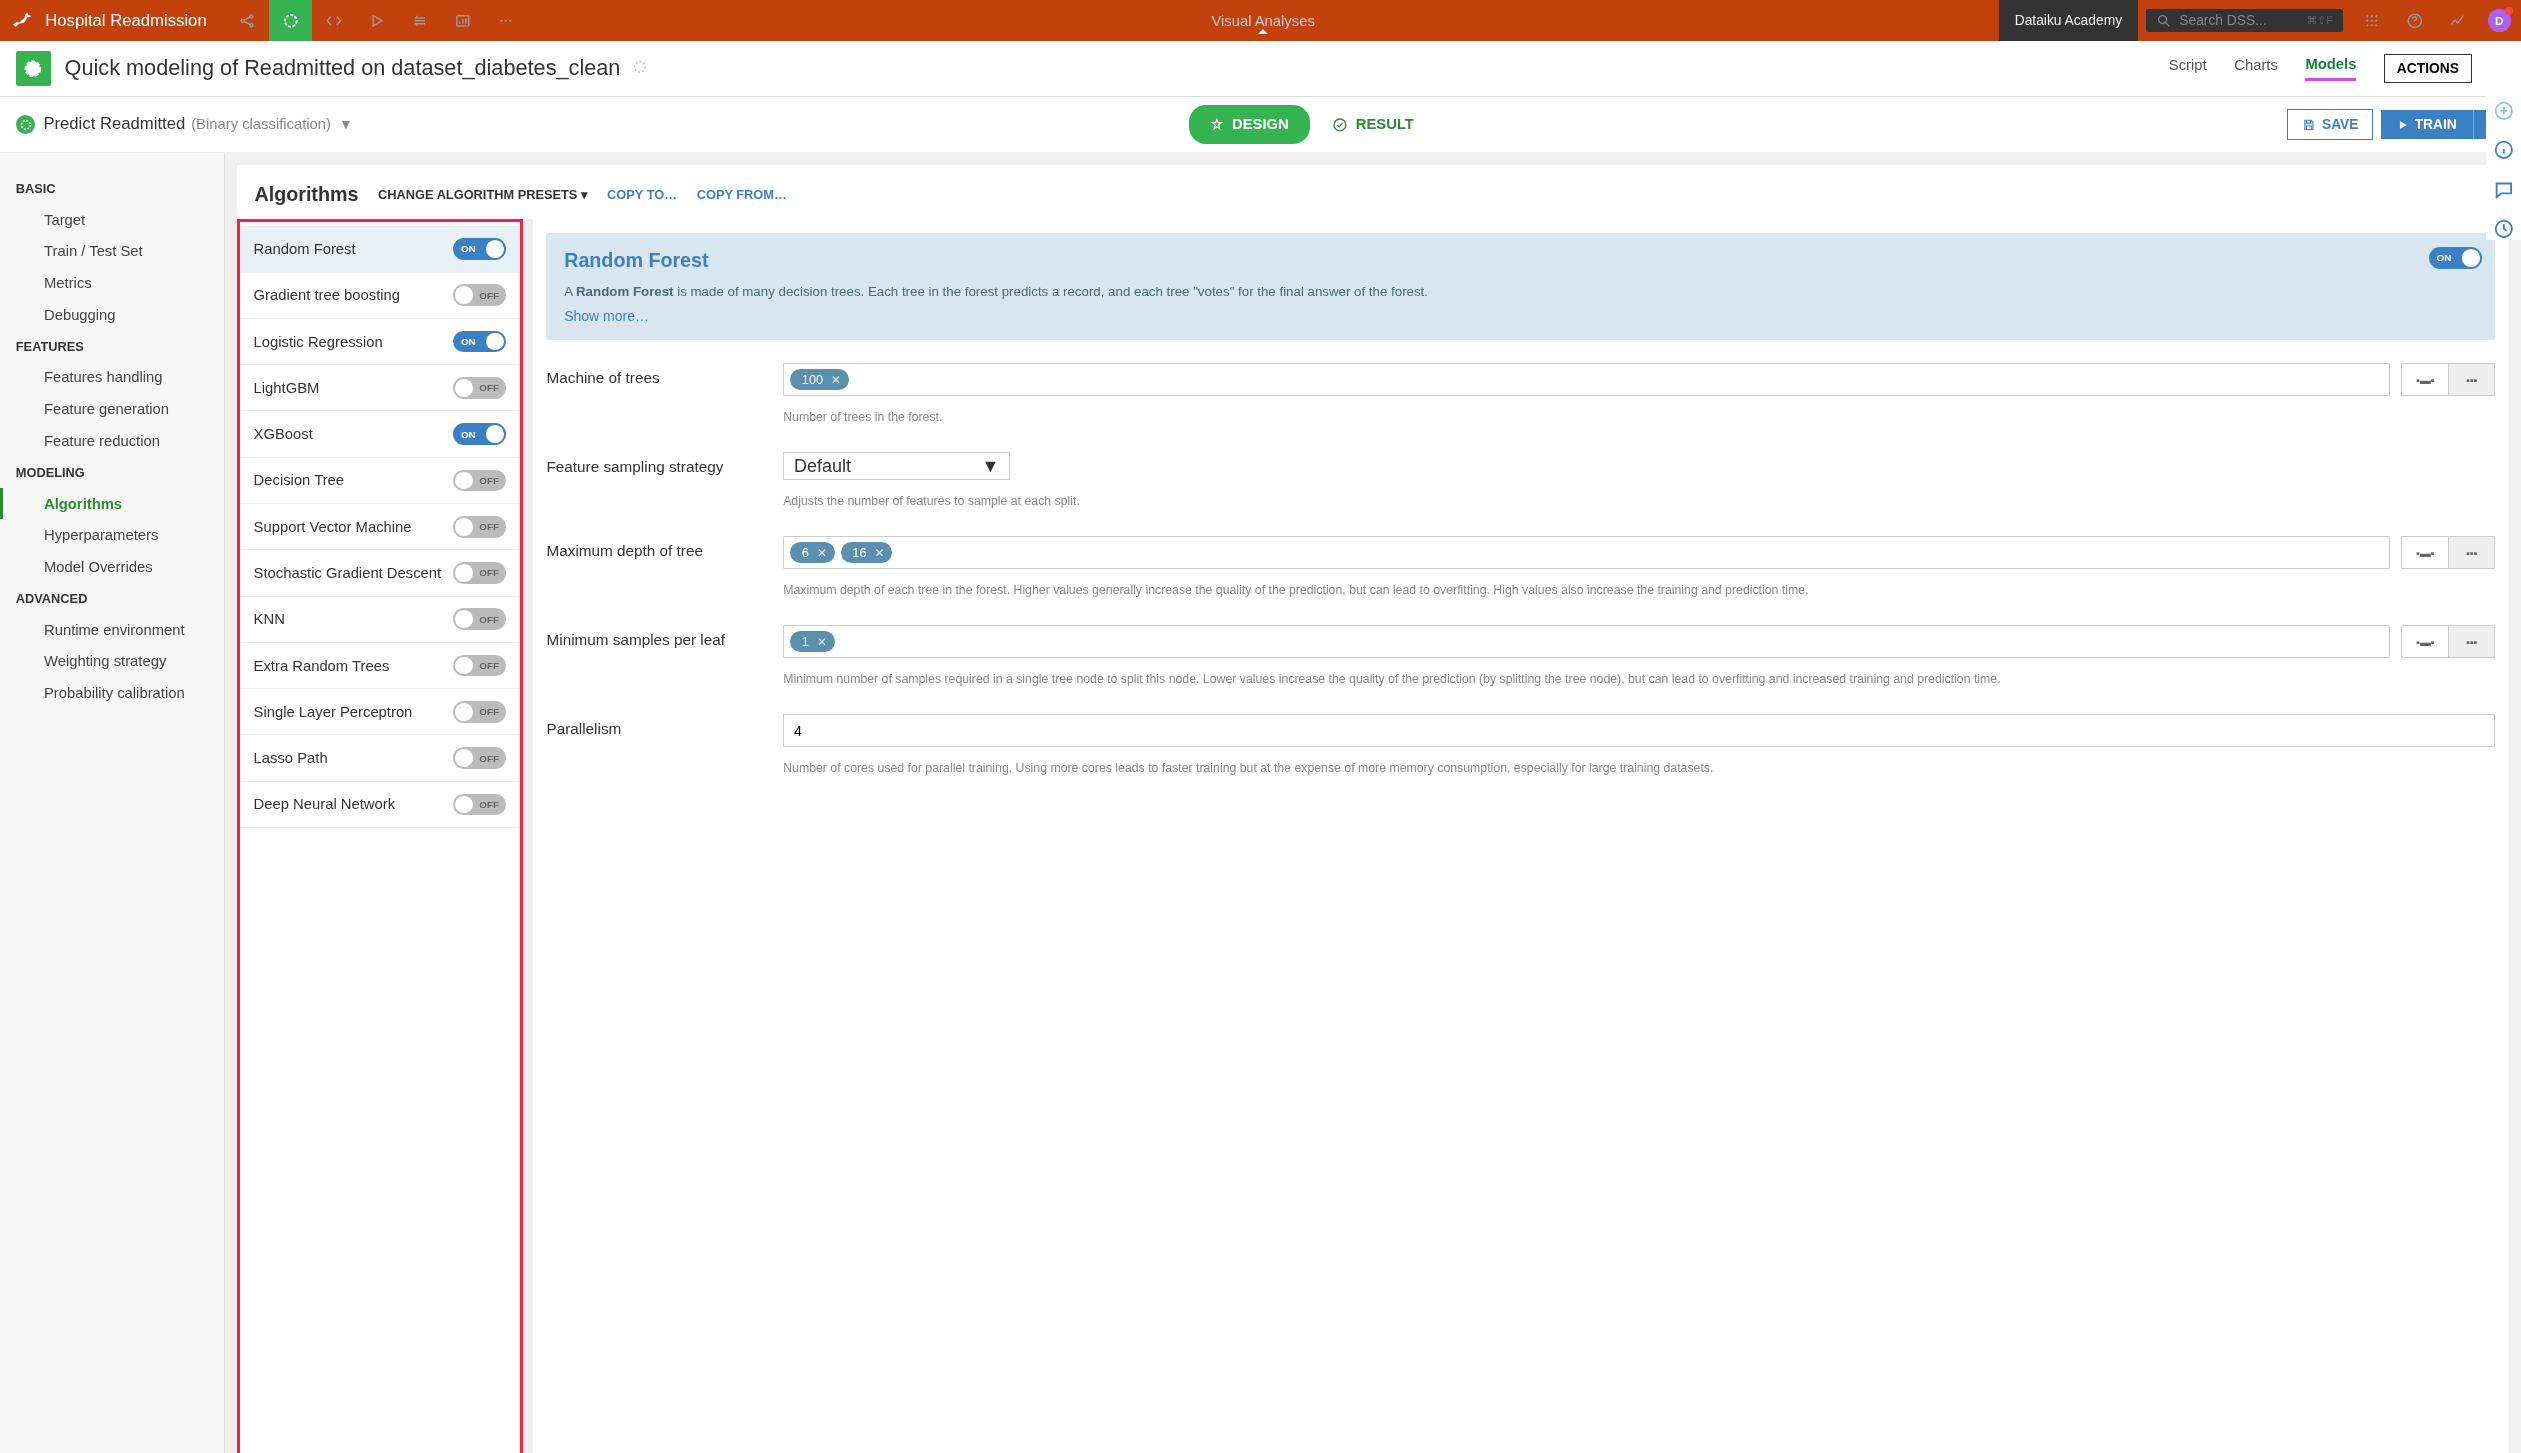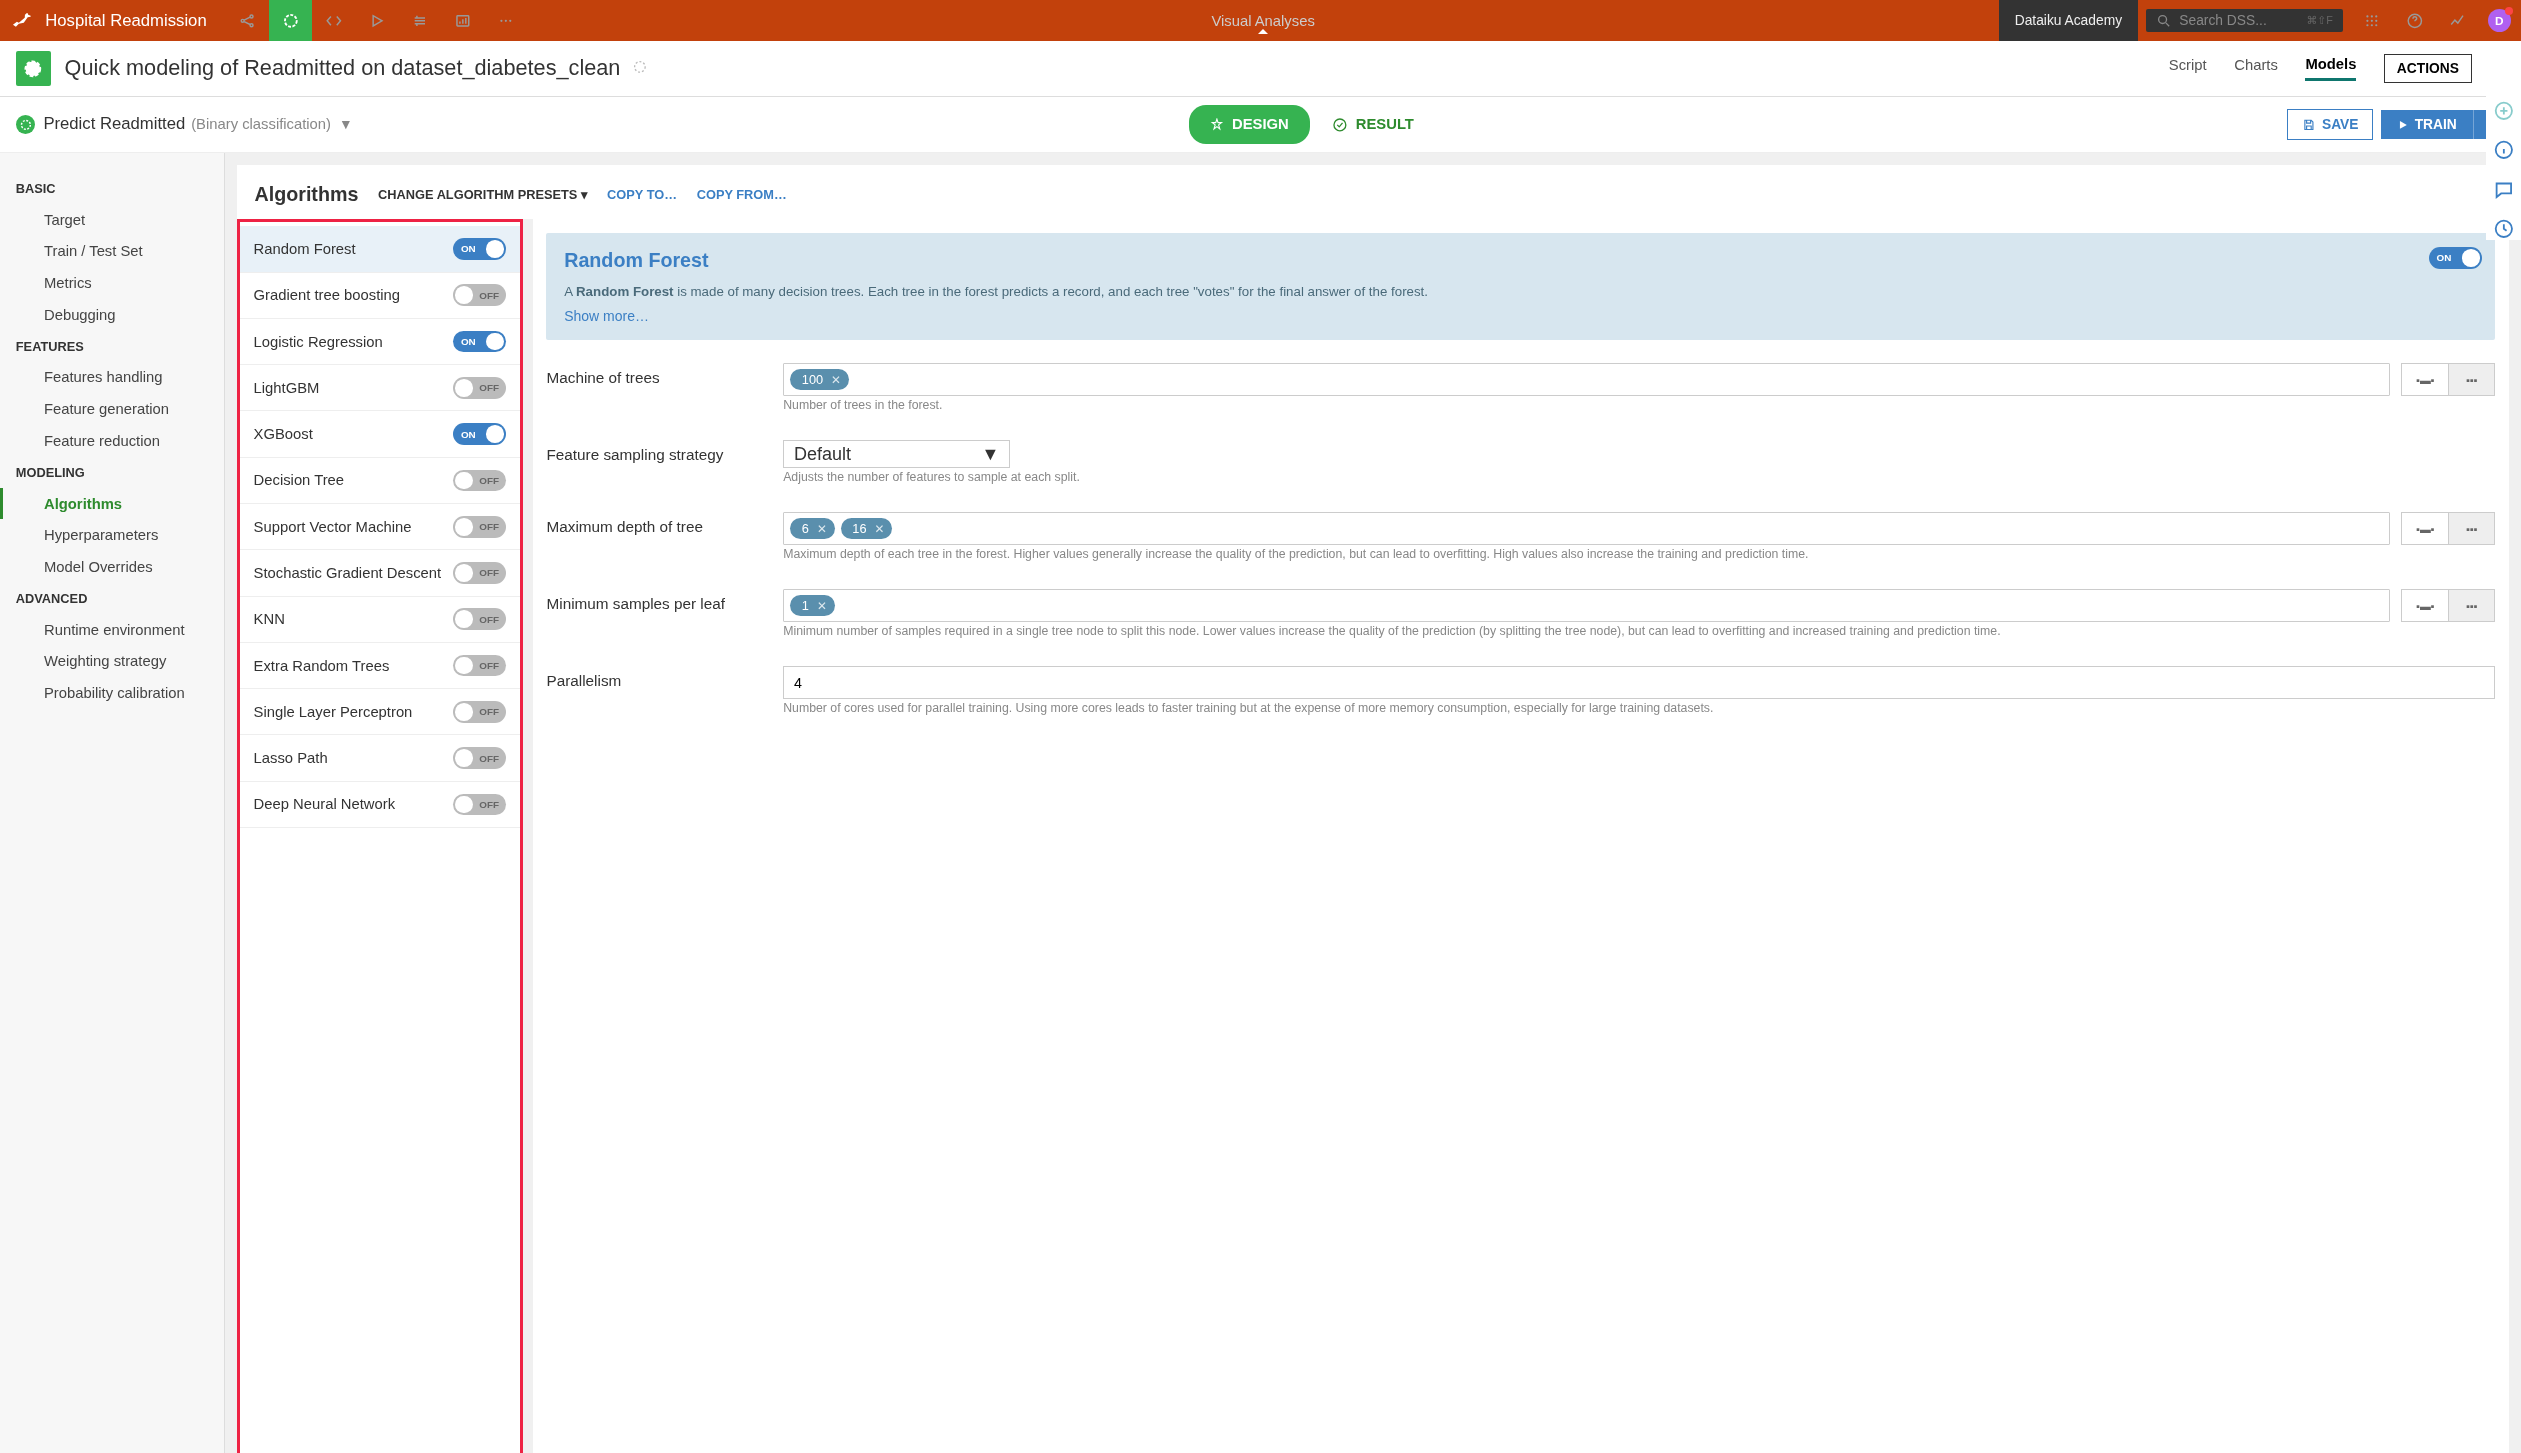--- a/index.html
+++ b/index.html
@@ -19,21 +19,21 @@
 .topbar .search-shortcut { margin-left: auto; font-size: 10.8px; color: #666; }
 .topbar .avatar { width: 23.6px; height: 23.6px; border-radius: 50%; background: #b060f0; color: #fff; display: flex; align-items: center; justify-content: center; font-size: 11.8px; font-weight: bold; position: relative; margin-left: 7.9px; }
 .topbar .avatar::after { content: ""; position: absolute; top: -2px; right: -2px; width: 7.9px; height: 7.9px; background: #f44; border-radius: 50%; }
 
 .titlebar { display: flex; align-items: center; padding: 9.9px 15.8px; border-bottom: 1px solid #ddd; }
 .titlebar .recipe-icon { width: 35px; height: 35px; background: #36b351; border-radius: 2px; display: flex; align-items: center; justify-content: center; margin-right: 13.8px; }
 .titlebar .recipe-icon svg { width: 21.7px; height: 21.7px; fill: #fff; stroke: #fff; }
 .titlebar .page-title { font-size: 21.7px; color: #333; }
 .titlebar .spacer { flex: 1; }
 .titlebar .tab-link { margin: 0 13.8px; font-size: 14.8px; color: #555; cursor: pointer; padding-bottom: 5.9px; }
-.titlebar .tab-link.active { color: #000000; font-weight: 600; border-bottom: 3px solid #0f766e; }
+.titlebar .tab-link.active { color: #15803d; font-weight: 600; border-bottom: 3px solid #d946ef; }
 .titlebar .actions-btn { border: 1px solid #333; background: #fff; padding: 5.9px 11.8px; font-size: 13.8px; font-weight: 600; cursor: pointer; margin-left: 13.8px; }
 .titlebar .back-arrow { margin-left: 13.8px; cursor: pointer; }
 
 .subhead { display: flex; align-items: center; padding: 7.9px 15.8px; border-bottom: 1px solid #eee; }
 .subhead .ml-icon { width: 19.7px; height: 19.7px; border-radius: 50%; background: #36b351; margin-right: 7.9px; display: flex; align-items: center; justify-content: center; }
 .subhead .ml-icon svg { width: 11.8px; height: 11.8px; fill: #fff; }
 .subhead .ml-title { font-size: 16.7px; color: #333; font-weight: 500; }
 .subhead .ml-sub { font-size: 14.8px; color: #888; margin-left: 5.9px; }
 .subhead .spacer { flex: 1; }
 .subhead .big-tab { padding: 11.8px 21.7px; font-size: 14.8px; font-weight: 600; display: flex; align-items: center; gap: 7.9px; cursor: pointer; border-radius: 17px; }
@@ -73,21 +73,21 @@
 .detail-banner p { font-size: 13.3px; color: #4a6; color: #4a6a7a; line-height: 1.5; }
 .detail-banner .show-more { color: #3b7fc4; cursor: pointer; display: inline-block; margin-top: 5.9px; font-size: 14px; }
 .detail-banner .banner-toggle { position: absolute; top: 13.8px; right: 13.8px; }
 
 .param-row { display: flex; align-items: flex-start; margin-bottom: 25.6px; gap: 19.7px; }
 .param-label { width: 217px; font-size: 15.3px; color: #333; padding-top: 5.9px; }
 .param-body { flex: 1; }
 .pill-input { border: 1px solid #ccc; min-height: 33px; padding: 3.9px 5.9px; display: flex; align-items: center; gap: 5.9px; border-radius: 1px; flex: 1; }
 .pill { background: #5a8fad; color: #fff; padding: 3px 7.9px 3px 11.8px; border-radius: 11.8px; font-size: 12.8px; display: inline-flex; align-items: center; gap: 7.9px; }
 .pill .x { cursor: pointer; opacity: .8; font-size: 11.8px; }
-.help-text { font-size: 12.3px; color: #888; margin-top: 0; line-height: 1.5; }
+.help-text { font-size: 12.3px; color: #888; margin-top: 12px; line-height: 1.5; }
 .select-box { border: 1px solid #ccc; height: 28px; padding: 5.9px 9.9px; display: flex; align-items: center; justify-content: space-between; cursor: pointer; width: 227px; font-size: 18px; }
 .text-input { border: 1px solid #ccc; height: 33px; padding: 5.9px 9.9px; width: 100%; font-size: 14.3px; }
 .input-row { display: flex; align-items: center; gap: 11.8px; }
 .mode-btns { display: flex; }
 .mode-btn { border: 1px solid #ccc; width: 47px; height: 33px; display: flex; align-items: center; justify-content: center; cursor: pointer; font-size: 10.8px; color: #666; background: #fff; }
 .mode-btn.left { border-right: none; }
 .mode-btn.right { background: #eee; }
 
 .rail { position: fixed; right: 0; top: 41px; width: 35px; background: #fff; display: flex; flex-direction: column; align-items: center; gap: 17.7px; padding-top: 59px; }
 .rail .rail-icon { width: 21.7px; height: 21.7px; color: #3b7fc4; cursor: pointer; }

